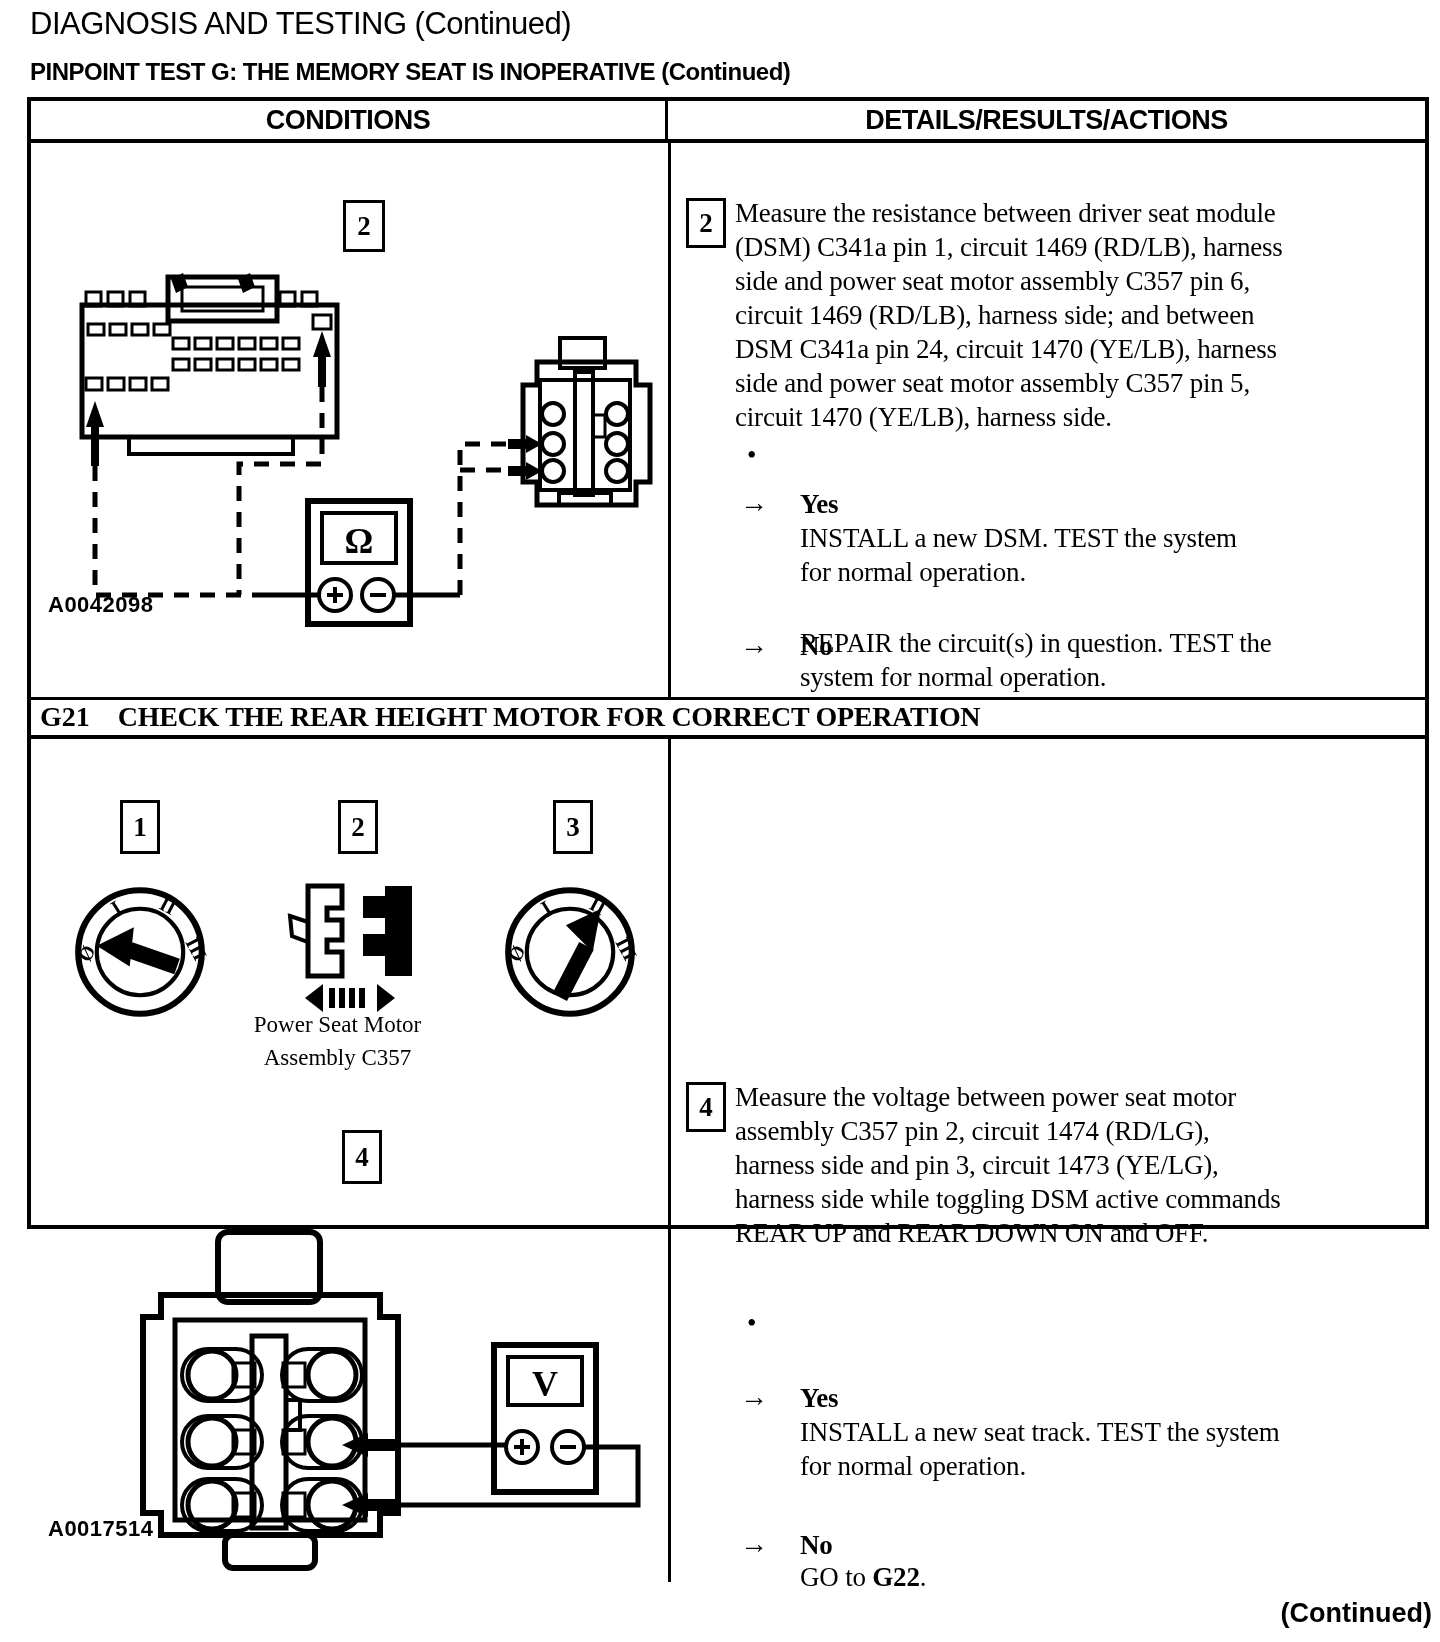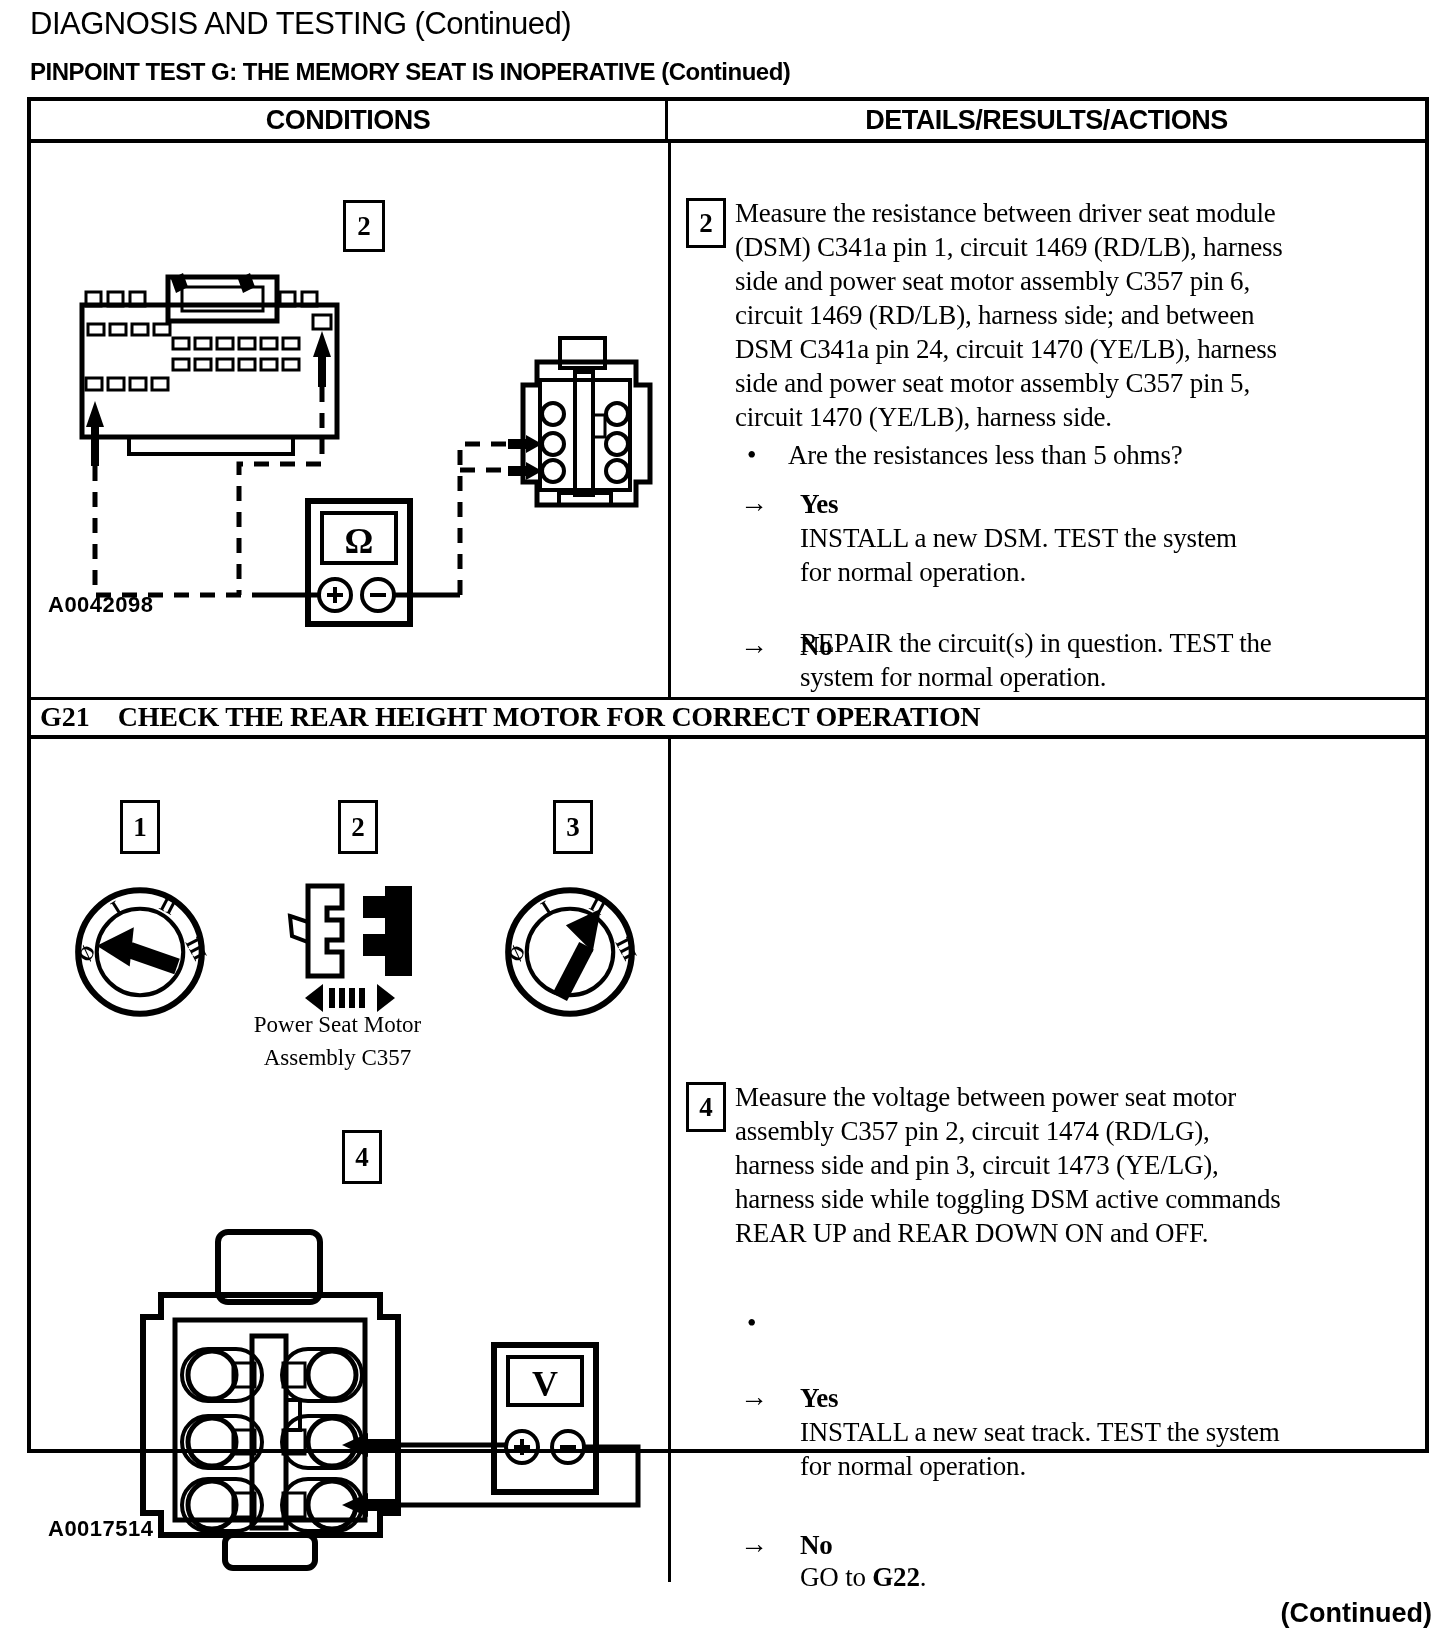--- a/index.html
+++ b/index.html
@@ -3,21 +3,21 @@
 <meta charset="utf-8">
 <style>
   html,body{margin:0;padding:0;background:#e8e8e8;}
   .page{position:relative;width:1440px;height:1642px;background:#ffffff;color:#000;
         font-family:"Liberation Serif",serif;overflow:hidden;}
   .sans{font-family:"Liberation Sans",sans-serif;}
   .abs{position:absolute;}
   .pre{white-space:pre-line;}
   .h1{font-weight:normal;font-size:31px;letter-spacing:-0.5px;}
   .h2{font-weight:bold;font-size:24px;letter-spacing:-0.5px;}
-  .tbl{position:absolute;left:27px;top:97px;width:1402px;height:1356px;
+  .tbl{position:absolute;left:27px;top:97px;width:1402px;height:1132px;
        border:4px solid #000;box-sizing:border-box;}
   .hdr-row{display:flex;height:42px;border-bottom:4px solid #000;box-sizing:border-box;}
   .hdr-cell{font-family:"Liberation Sans",sans-serif;font-weight:bold;font-size:27px;
             text-align:center;line-height:38px;letter-spacing:-0.5px;}
   .hdr-left{width:637px;border-right:3px solid #000;box-sizing:border-box;}
   .hdr-right{flex:1;}
   .id-row{height:39px;border-bottom:4px solid #000;box-sizing:border-box;
           font-size:28px;line-height:34px;padding-left:9px;}
   .id-row .rid{font-weight:bold;margin-right:28px;}
   .id-row .rtitle{font-weight:bold;letter-spacing:-0.3px;}
@@ -185,21 +185,20 @@
   <div class="co" style="left:686px;top:198px;width:34px;height:44px;line-height:44px;">2</div>
   <div class="abs bodytext pre" style="left:735px;top:196px;width:690px;">Measure the resistance between driver seat module
 (DSM) C341a pin 1, circuit 1469 (RD/LB), harness
 side and power seat motor assembly C357 pin 6,
 circuit 1469 (RD/LB), harness side; and between
 DSM C341a pin 24, circuit 1470 (YE/LB), harness
 side and power seat motor assembly C357 pin 5,
 circuit 1470 (YE/LB), harness side.</div>
 
   <div class="abs bullet" style="left:747px;top:440px;">•</div>
-  <div class="abs bodytext" style="left:788px;top:438px;">Are the resistances less than 5 ohms?</div>
 
   <div class="abs arrow" style="left:740px;top:487px;">→</div>
   <div class="abs bodytext bold" style="left:800px;top:487px;">Yes</div>
   <div class="abs bodytext pre" style="left:800px;top:521px;width:620px;">INSTALL a new DSM.  TEST the system
 for normal operation.</div>
 
   <div class="abs arrow" style="left:740px;top:629px;">→</div>
   <div class="abs bodytext bold" style="left:800px;top:629px;">No</div>
   <div class="abs bodytext pre" style="left:800px;top:626px;width:630px;">REPAIR the circuit(s) in question.  TEST the
 system for normal operation.</div>

